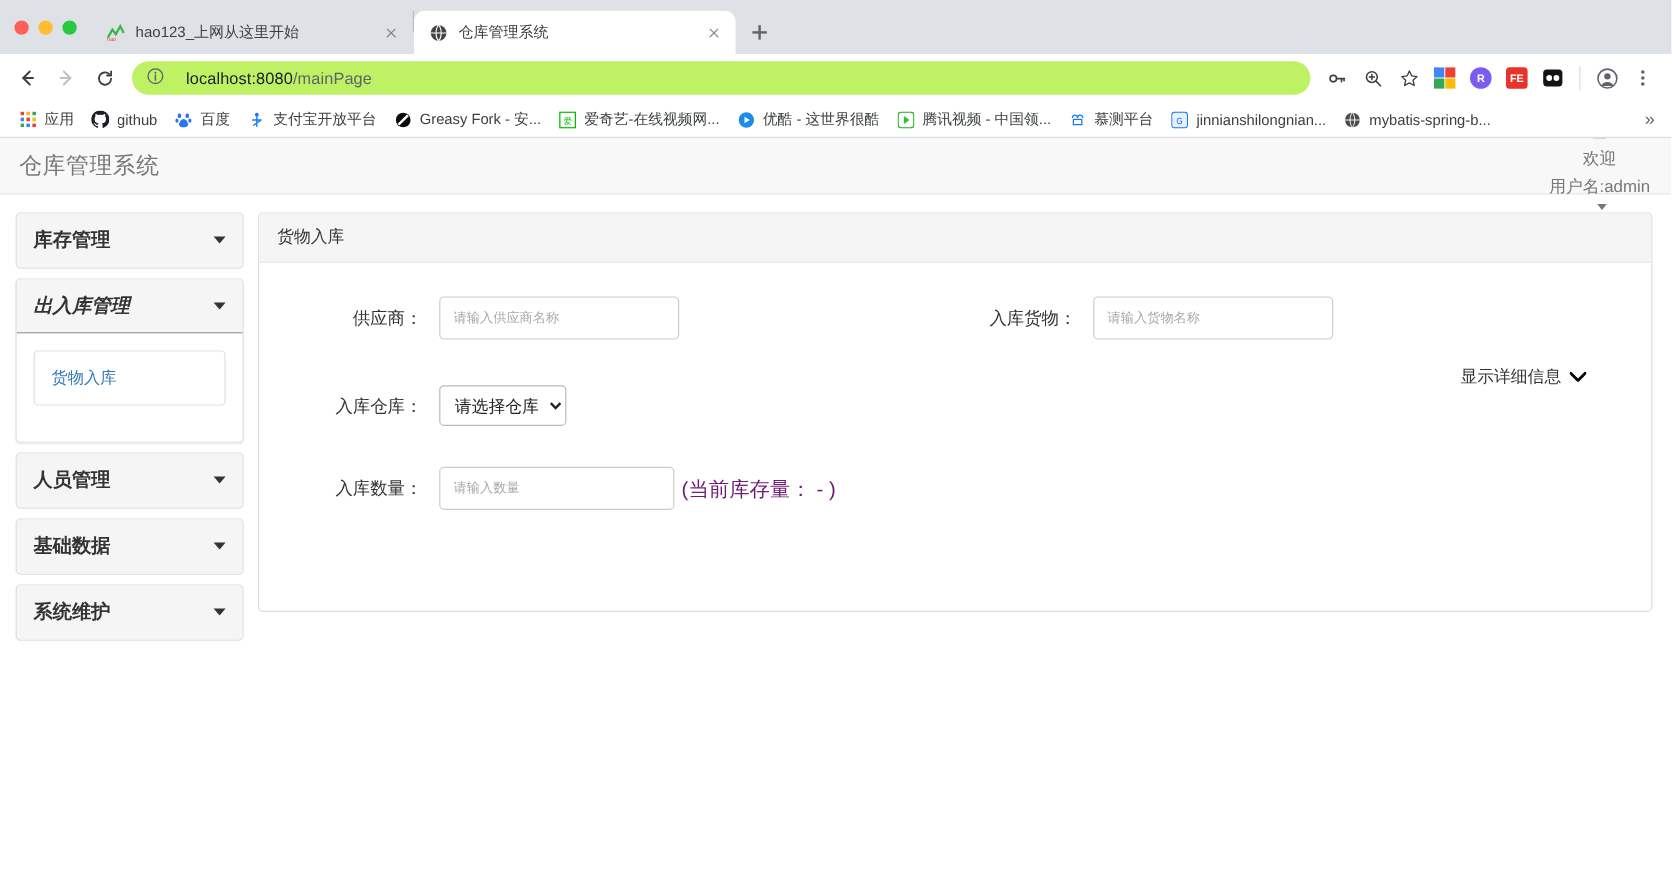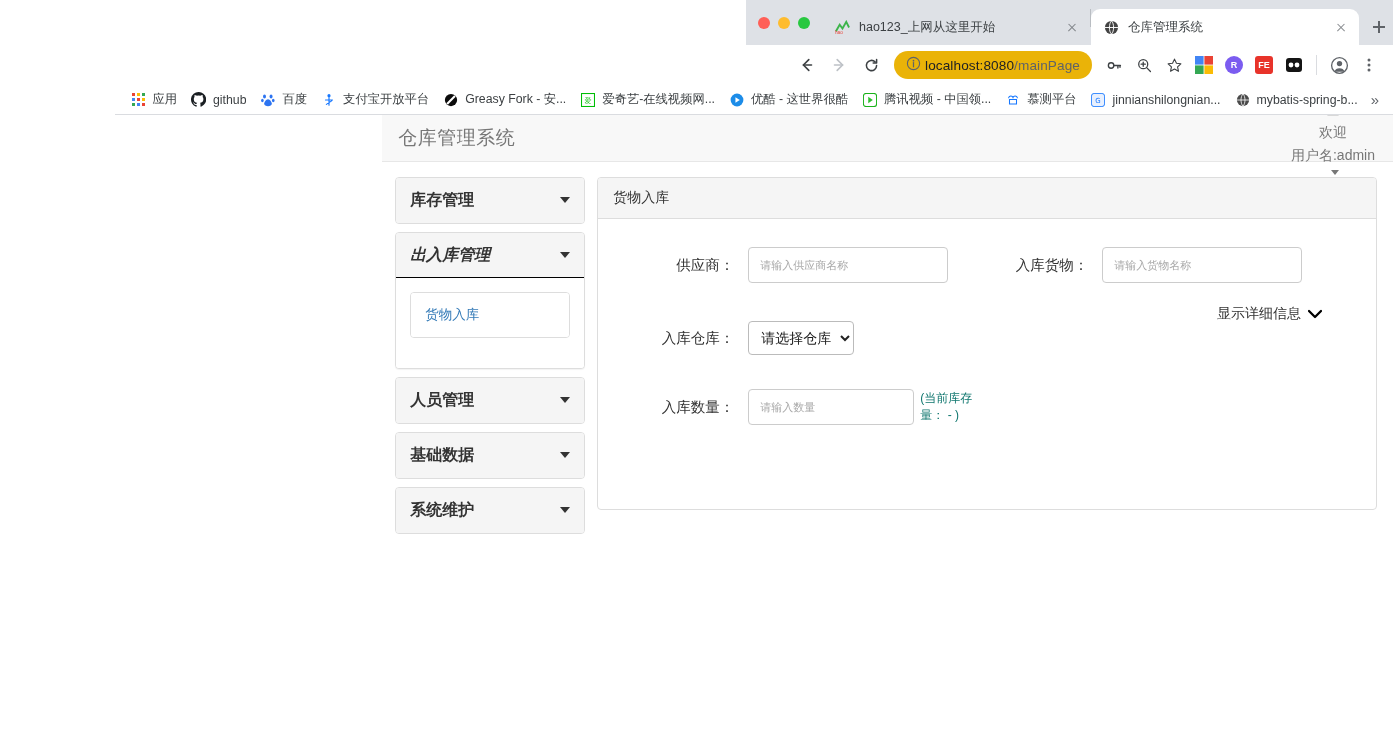--- a/index.html
+++ b/index.html
@@ -5,21 +5,21 @@
   * { box-sizing: border-box; }
   html, body {
     margin: 0; padding: 0;
     width: 1393px; height: 747px;
     overflow: hidden;
     background: #ffffff;
     font-family: "Liberation Sans", "DejaVu Sans", sans-serif;
   }
 
   
-  .browser { width: 1393px; height: 747px; display: flex; flex-direction: column; background:#fff;align-items:flex-end; }
+  .browser { width: 1393px; height: 747px; display: flex; flex-direction: column; background:#fff; }
 
   .tabstrip {
     height: 45px; background: #dee1e6;
     display: flex; align-items: flex-end; padding-left: 8px;
     position: relative; flex: 0 0 45px;
   }
   .traffic { display: flex; align-items: center; gap: 8px; height: 45px; padding: 0 12px 0 4px; }
   .dot { width: 12px; height: 12px; border-radius: 50%; }
   .dot.red { background:#ff5f57; }
   .dot.yellow { background:#febc2e; }
@@ -46,22 +46,22 @@
   .newtab::before { left:8px; top:13.3px; width:12px; height:1.6px; }
   .newtab::after  { top:8px; left:13.2px; height:12px; width:1.6px; }
 
   .toolbar {
     height: 40px; flex: 0 0 40px; background:#fff; display:flex; align-items:center;
     padding: 0 10px 0 8px; gap: 2px;
   }
   .navbtn { width:30px; height:30px; display:flex; align-items:center; justify-content:center; border-radius:50%; }
   .navbtn svg { display:block; }
   .omnibox {
-    flex: 1; height: 28px; background:#eab308; border-radius: 14px;
-    display:flex; align-items:center; padding: 0 12px; margin: 0 6px; gap:4px;
+    flex: 1; height: 28px; background:#bef264; border-radius: 14px;
+    display:flex; align-items:center; padding: 0 12px; margin: 0 6px; gap:18px;
     font-size: 13.5px; color:#202124;
   }
   .omni-url { color:#202124; font-size:13.6px; letter-spacing:.1px; }
   .omni-url .dim { color:#5f6368; }
   .tool-icons { display:flex; align-items:center; gap:2px; }
   .ticon { width:28px; height:28px; display:flex; align-items:center; justify-content:center; border-radius:50%; font-size:13px; }
   .ext { width:18px; height:18px; border-radius:3px; display:flex; align-items:center; justify-content:center; font-size:9px; color:#fff; font-weight:bold; }
   .vsep { width:1px; height:20px; background:#dadce0; margin:0 6px; }
 
   .bookmarks {
@@ -136,21 +136,21 @@
     font-family: "Liberation Sans", "DejaVu Sans", sans-serif;
   }
   .inp::placeholder { color:#a9a9a9; }
   .inp.w200 { width: 200px; }
   .inp.w196 { width: 196px; }
   .sel {
     height: 34px; border:1px solid #bbb; border-radius:4px; background:#fff;
     padding: 0 6px 0 8px; font-size:14px; color:#222;
     font-family: "Liberation Sans", "DejaVu Sans", sans-serif;
   }
-  .hint { font-size:12px; color:#0f766e; margin-left:6px; }
+  .hint { font-size:17px; color:#701a75; margin-left:6px; }
   .detail-toggle {
     text-align:right; font-size:14px; color:#333; padding-right: 34px; margin-top: 6px;
     display:flex; align-items:center; justify-content:flex-end; gap:7px;
   }
   .chev { font-size:13px; line-height:1; }
 
   .btn-submit {
     background:#44b549; border:1px solid #3da142; color:#fff;
     font-size:15px; padding: 9px 18px; border-radius:4px; cursor:pointer;
     font-family: "Liberation Sans", "DejaVu Sans", sans-serif;

